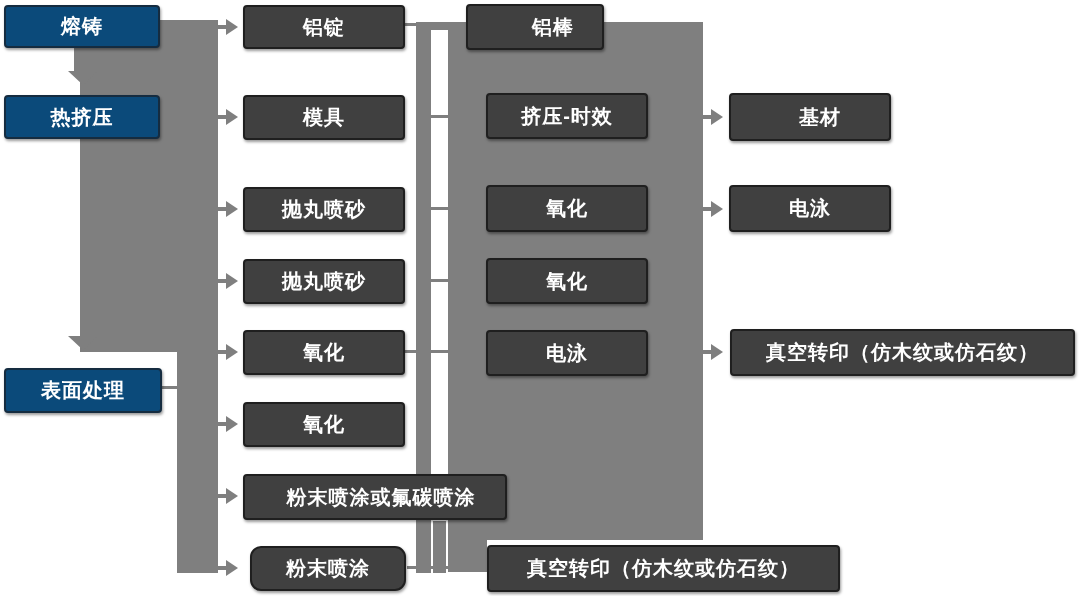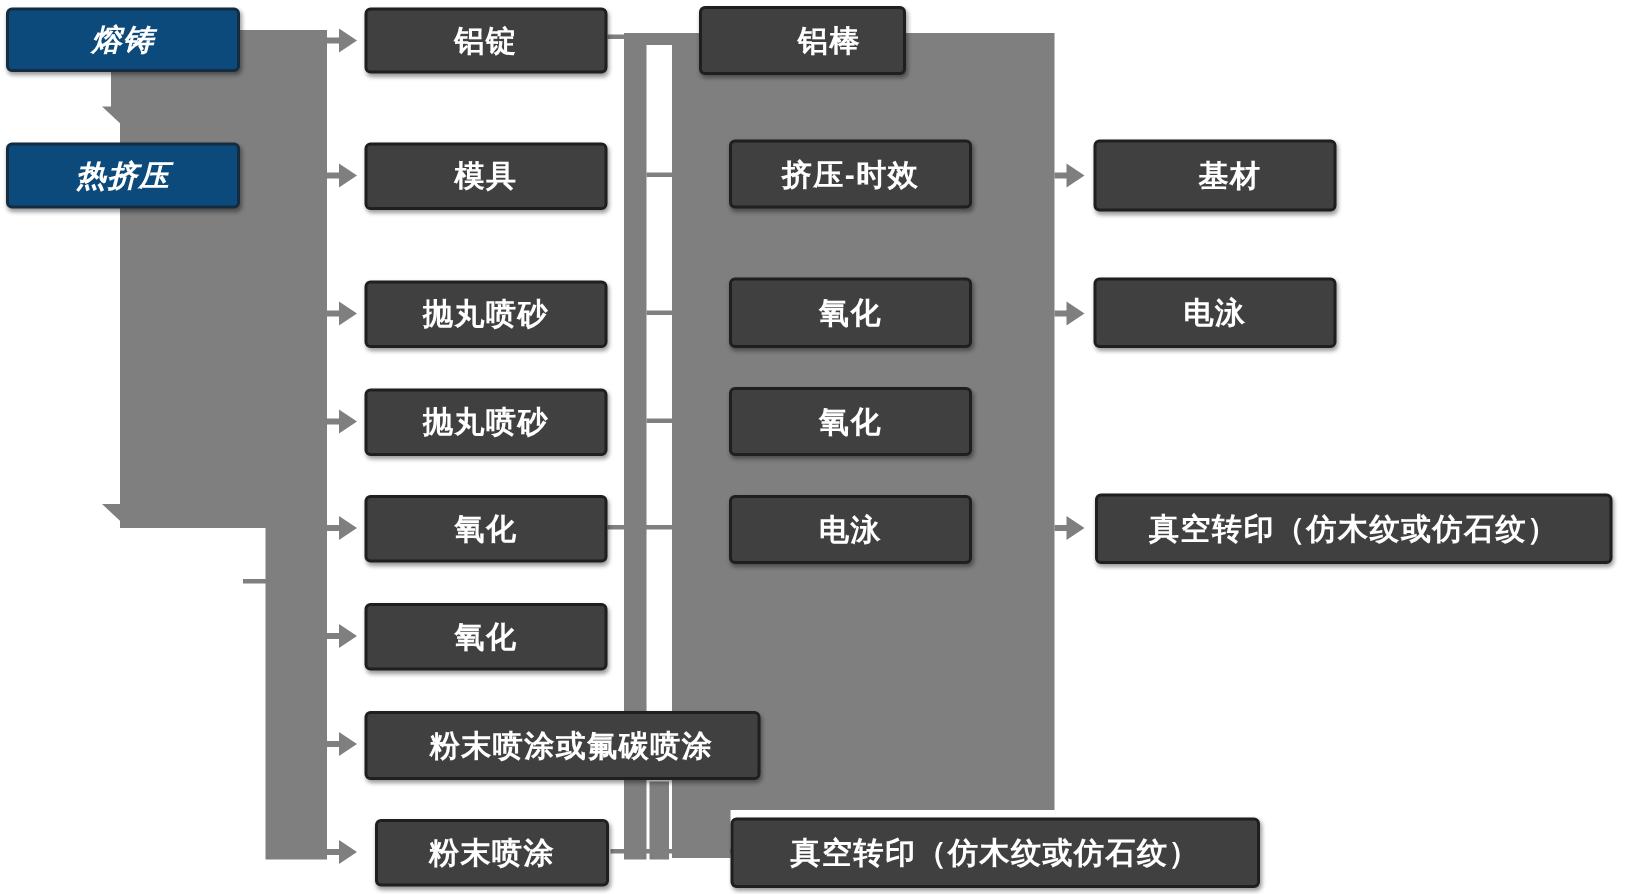--- a/index.html
+++ b/index.html
@@ -3,21 +3,21 @@
 <meta charset="utf-8">
 <style>
   html,body { margin:0; padding:0; background:#ffffff; }
   #canvas { position:relative; width:1084px; height:596px; background:#ffffff; overflow:hidden;
             font-family:"Liberation Sans", sans-serif; }
   .node { position:absolute; display:flex; align-items:center; justify-content:center;
           color:#ffffff; font-weight:700; font-size:20px; letter-spacing:1px;
           border:2px solid #1f1f1f; border-radius:4px; box-sizing:border-box;
           background:#404040; box-shadow:1px 2px 3px rgba(0,0,0,0.40); z-index:2;
           white-space:nowrap; }
-  .navy { background:#0B4A7A; border-color:#152C40;font-style:italic; }
+  .navy { background:#0B4A7A; border-color:#152C40; }
   .bar  { position:absolute; background:#7F7F7F; z-index:1; }
   .line { position:absolute; background:#7F7F7F; z-index:0; }
   .arrow-r { position:absolute; width:20px; height:16px; z-index:1; }
   .arrow-r .tail { position:absolute; left:0; top:6px; width:10px; height:4px; background:#7F7F7F; }
   .arrow-r .head { position:absolute; left:8px; top:0; width:0; height:0;
                    border-top:8px solid transparent; border-bottom:8px solid transparent;
                    border-left:12px solid #7F7F7F; }
   .arrow-d-head { position:absolute; width:0; height:0; z-index:1;
                   border-left:15px solid transparent; border-right:15px solid transparent;
                   border-top:14px solid #7F7F7F; }
@@ -88,29 +88,30 @@
       <div class="tail"></div>
       <div class="head"></div>
     </div>
   <div class="arrow-r" style="left:703px; top:344px;">
       <div class="tail"></div>
       <div class="head"></div>
     </div>
 
   <div class="node navy" style="left:4px; top:5px;   width:156px; height:43px;">熔铸</div>
   <div class="node navy" style="left:4px; top:95px;  width:156px; height:44px;">热挤压</div>
+  <div class="node navy" style="left:4px; top:368px; width:158px; height:45px;">表面处理</div>
 
   <div class="node" style="left:243px; top:5px;   width:162px; height:44px;">铝锭</div>
   <div class="node" style="left:243px; top:95px;  width:162px; height:45px;">模具</div>
   <div class="node" style="left:243px; top:187px; width:162px; height:45px;">抛丸喷砂</div>
   <div class="node" style="left:243px; top:259px; width:162px; height:45px;">抛丸喷砂</div>
   <div class="node" style="left:243px; top:330px; width:162px; height:45px;">氧化</div>
   <div class="node" style="left:243px; top:402px; width:162px; height:45px;">氧化</div>
   <div class="node" style="left:243px; top:474px; width:264px; height:46px;padding-left:12px;">粉末喷涂或氟碳喷涂</div>
-  <div class="node" style="left:250px; top:546px; width:156px; height:45px;">粉末喷涂</div>
+  <div class="node" style="left:250px; top:546px; width:156px; height:45px;border-radius:11px;">粉末喷涂</div>
 
   <div class="node" style="left:466px; top:4px;   width:138px; height:46px;padding-left:36px;">铝棒</div>
   <div class="node" style="left:486px; top:93px;  width:162px; height:46px;">挤压-时效</div>
   <div class="node" style="left:486px; top:185px; width:162px; height:47px;">氧化</div>
   <div class="node" style="left:486px; top:258px; width:162px; height:46px;">氧化</div>
   <div class="node" style="left:486px; top:330px; width:162px; height:46px;">电泳</div>
   <div class="node" style="left:487px; top:545px; width:353px; height:47px;">真空转印（仿木纹或仿石纹）</div>
 
   <div class="node" style="left:729px; top:93px;  width:162px; height:48px;padding-left:20px;">基材</div>
   <div class="node" style="left:729px; top:185px; width:162px; height:47px;">电泳</div>

